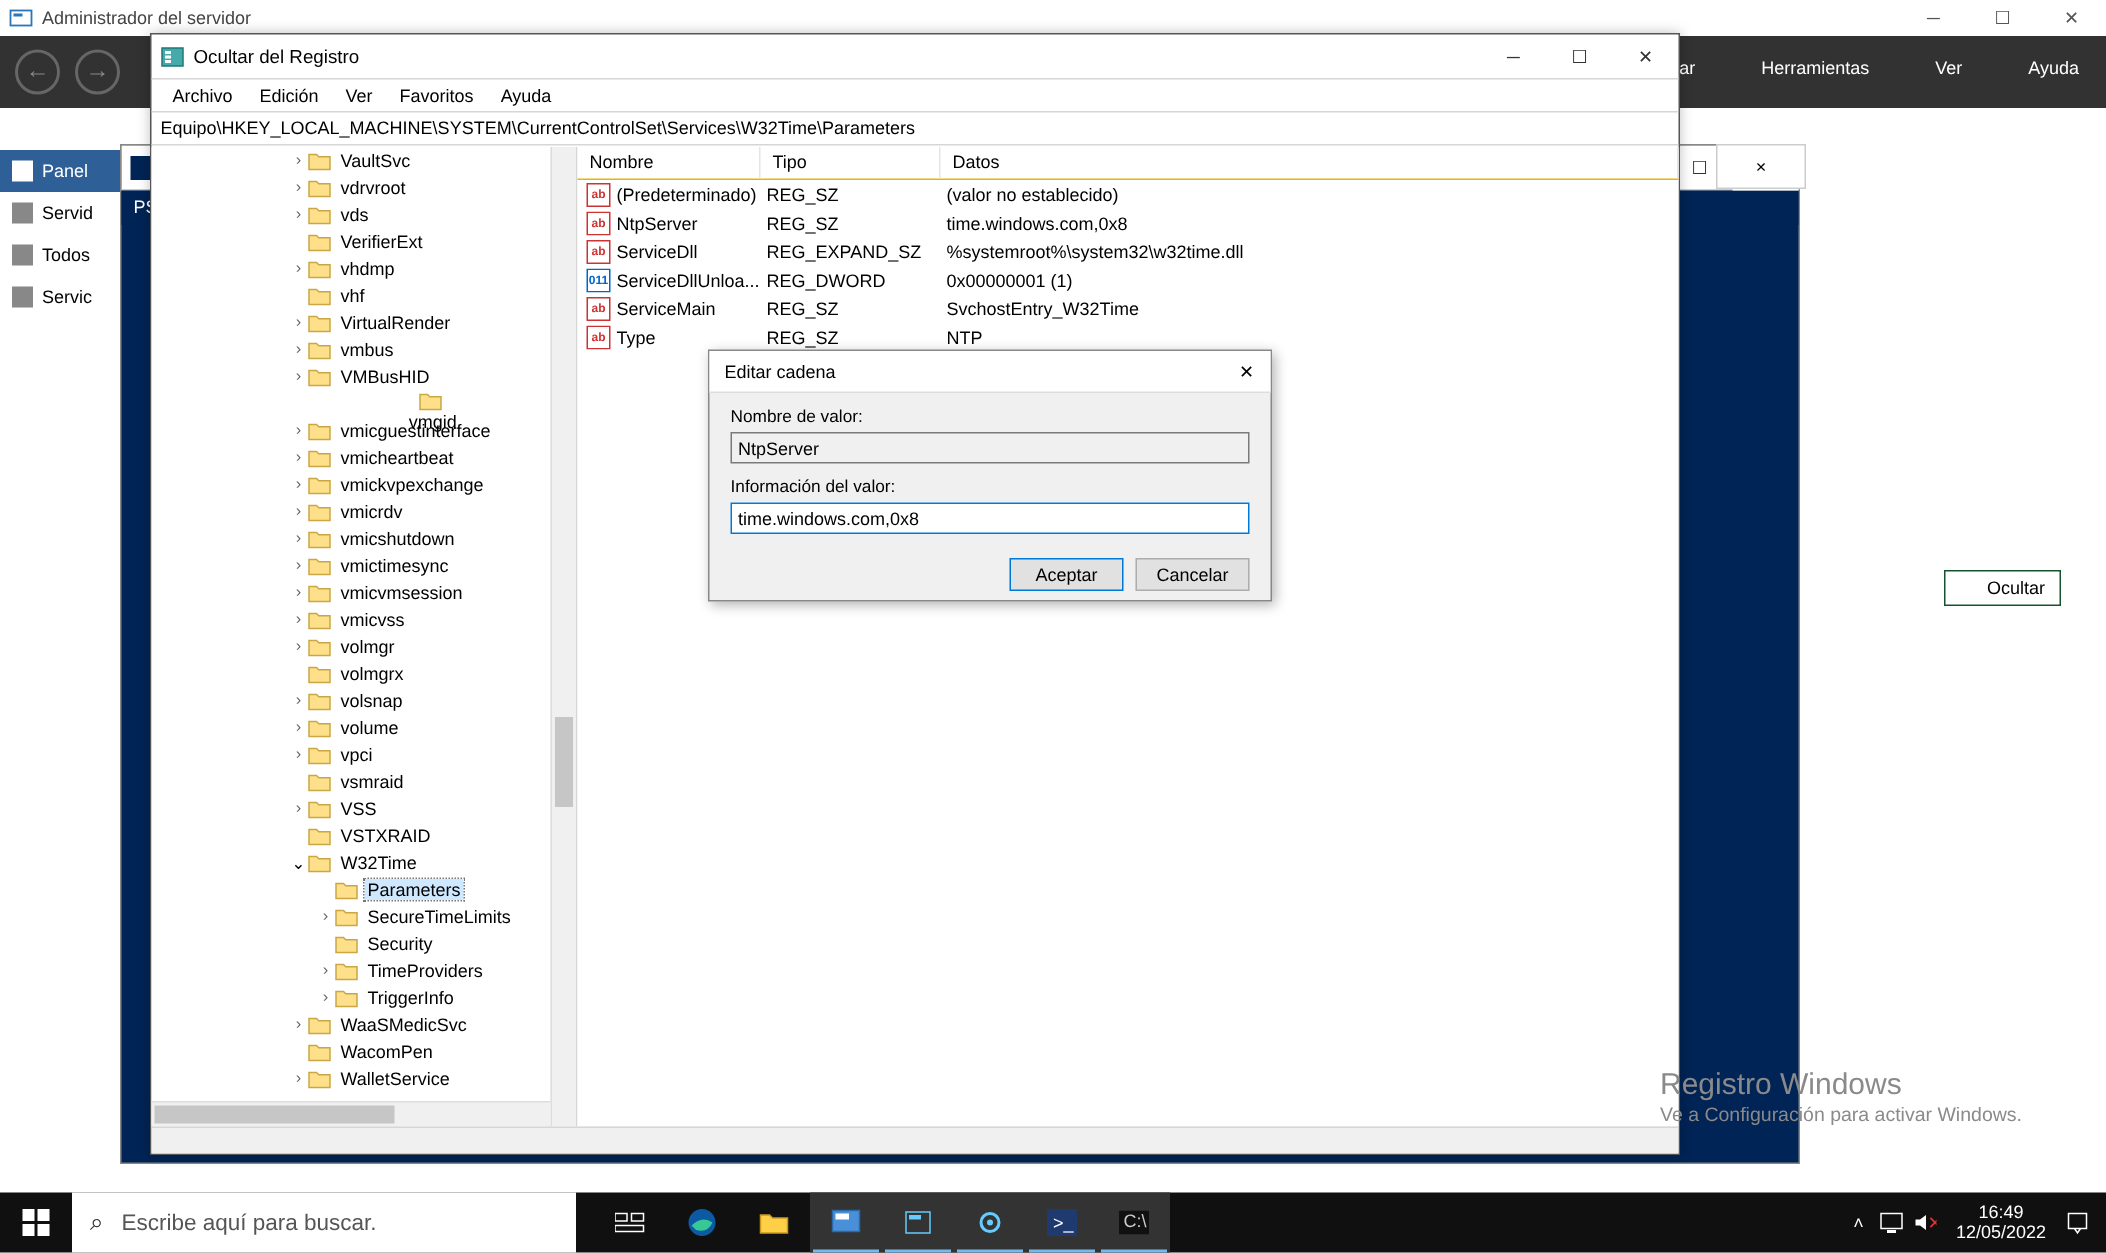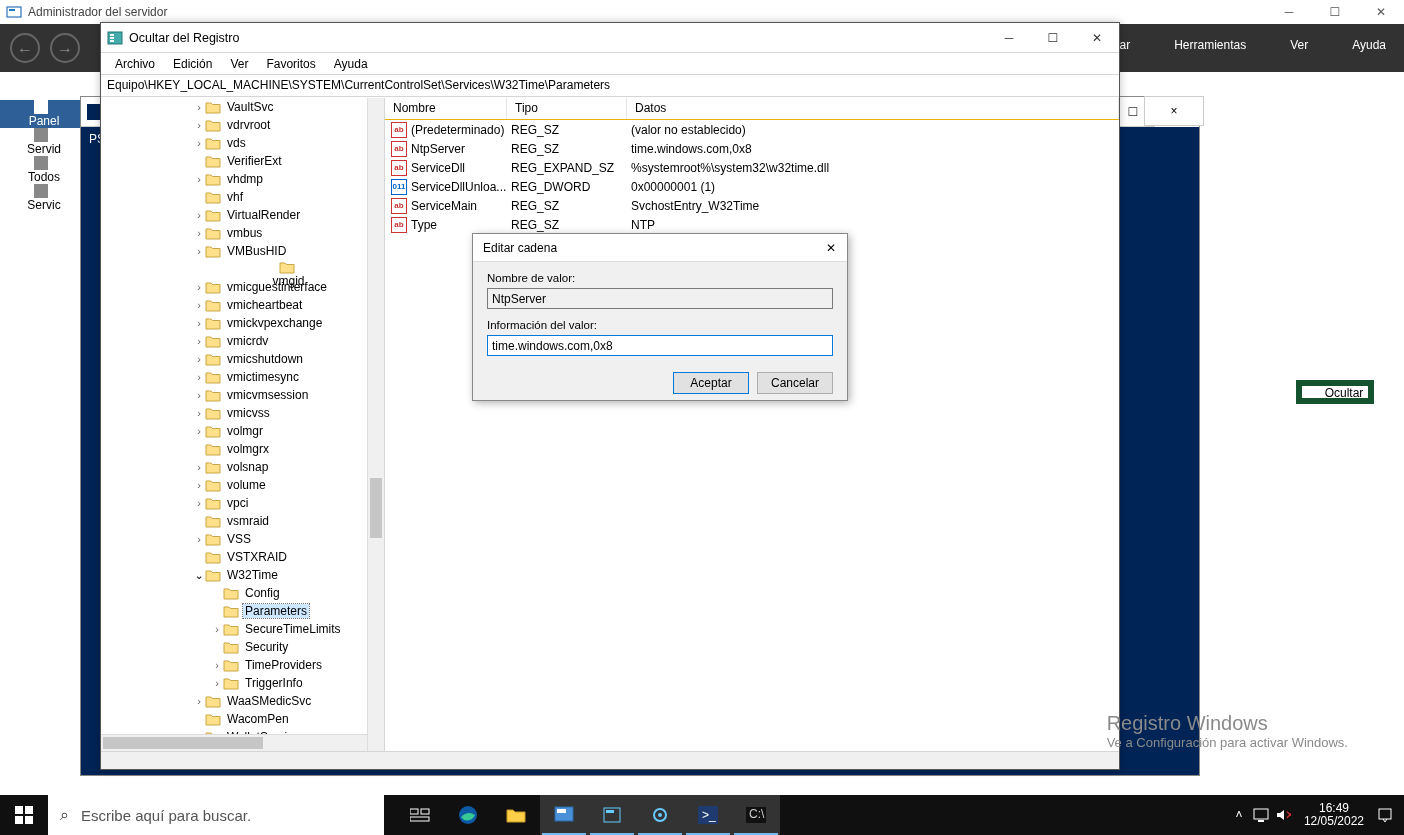--- a/index.html
+++ b/index.html
@@ -8,21 +8,21 @@
 
 .server-mgr-title { position: absolute; left: 0; top: 0; width: 1404px; height: 24px; background: #fff; display: flex; align-items: center; }
 .server-mgr-title .smicon { width: 16px; height: 16px; margin: 0 6px; color:#2a76b8; }
 .server-mgr-title span { font-size: 12px; color: #444; }
 .server-mgr-sysbtns { position: absolute; right: 0; top: 0; display: flex; }
 .server-mgr-sysbtns div { width: 46px; height: 24px; display: flex; align-items: center; justify-content: center; color:#555; }
 .server-mgr-header { position: absolute; left: 0; top: 24px; width: 1404px; height: 48px; background: #323232; color: #fff; display: flex; align-items: center; }
 .navcircle { width: 30px; height: 30px; border: 2px solid #666; border-radius: 50%; margin-left: 10px; display:flex; align-items:center; justify-content:center; color:#888; font-size: 16px;}
 .server-mgr-menu { position:absolute; right: 18px; top: 38px; color: #fff; display:flex; gap: 44px; font-size: 13px;}
 .sm-nav { position: absolute; left: 0; top: 100px; width: 80px; }
-.sm-nav-item { height: 28px; display:flex; align-items:center; padding-left: 8px; background:#fff; font-size:13px;flex-direction:column;}
+.sm-nav-item { height: 28px; display:flex; align-items:center; padding-left: 8px; background:#fff; font-size:13px;}
 .sm-nav-item.sel { background:#2e5f97; color:#fff;}
 .sm-nav-ico { width:14px; height:14px; margin-right:6px; background:#888;}
 .sm-nav-item.sel .sm-nav-ico { background:#fff;}
 
 
 .ps-win { position:absolute; left:80px; top:96px; width:1120px; height:680px; background:#012456; border:1px solid #888;}
 .ps-title { height:30px; background:#fff; border-bottom:1px solid #ccc; display:flex; align-items:center;}
 .ps-icon { width:16px; height:16px; background:#012456; margin:0 6px; display:inline-block;}
 .ps-body { background:#012456; color:#fff; padding:4px 8px; font-family:Consolas,monospace; font-size:13px;}
 .ps-sysbtns { position:absolute; right:0; top:0; display:flex;}
@@ -74,21 +74,21 @@
 .dlg-body { padding: 10px 14px;}
 .dlg-lbl { font-size:11.5px; margin-bottom:4px;}
 .dlg-fld { width:100%; height:21px; border:1px solid #7a7a7a; background:#fff; padding:2px 4px; font-size:12px; margin-bottom:10px;}
 .dlg-fld.ro { background:#f0f0f0;}
 .dlg-fld.ed { border:1px solid #0078d7;}
 .dlg-btns { display:flex; justify-content:flex-end; gap:8px; margin-top:6px;}
 .dlg-btn { width:76px; height:22px; background:#e1e1e1; border:1px solid #adadad; font-size:12px;}
 .dlg-btn.def { border:1.5px solid #0078d7;}
 
 
-.ocultar { position:absolute; right:30px; top:380px; width:78px; height:24px; background:#fff; border:6px solid #14532d; font-size:12px;padding-left:18px;}
+.ocultar { position:absolute; right:30px; top:380px; width:78px; height:24px; background:#fff; border:1px solid #14532d; font-size:12px;padding-left:18px;}
 
 
 .actwin { position:absolute; right:56px; bottom:85px; color:#8a8a8a; text-align:left;}
 .actwin .t1 { font-size:20px; font-weight:400;}
 .actwin .t2 { font-size:13px;}
 
 
 .taskbar { position:absolute; left:0; bottom:0; width:1404px; height:40px; background:#101010; display:flex; align-items:center; color:#fff;}
 .start { width:48px; height:40px; display:flex; align-items:center; justify-content:center;}
 .winlogo { width:18px; height:18px; display:grid; grid-template:1fr 1fr/1fr 1fr; gap:2px;}
@@ -427,29 +427,20 @@
           </div>
           <div class="tnode" style="padding-left: 92px;">
             <span class="tarrow open">⌄</span>
             <span class="tfolder">
               <svg viewBox="0 0 16 14">
                 <path d="M1 3h5l1.5 1.5H15V13H1z" fill="#ffe08a" stroke="#caa645"></path>
               </svg>
             </span>
             <span class="lbl">W32Time</span>
           </div>
-          <div class="tnode" style="padding-left: 110px;">
-            <span class="tarrow"></span>
-            <span class="tfolder">
-              <svg viewBox="0 0 16 14">
-                <path d="M1 3h5l1.5 1.5H15V13H1z" fill="#ffe08a" stroke="#caa645"></path>
-              </svg>
-            </span>
-            <span class="lbl">Config</span>
-          </div>
           <div class="tnode sel" style="padding-left: 110px;">
             <span class="tarrow"></span>
             <span class="tfolder">
               <svg viewBox="0 0 16 14">
                 <path d="M1 3h5l1.5 1.5H15V13H1z" fill="#ffe08a" stroke="#caa645"></path>
               </svg>
             </span>
             <span class="lbl">Parameters</span>
           </div>
           <div class="tnode" style="padding-left: 110px;">

